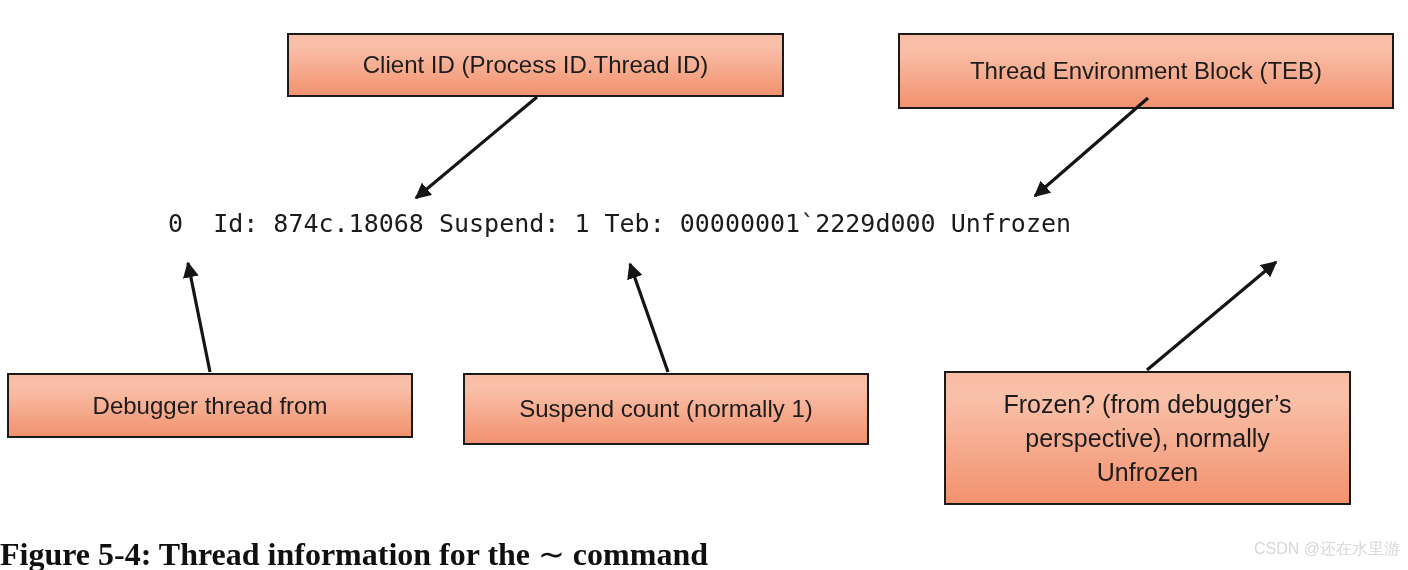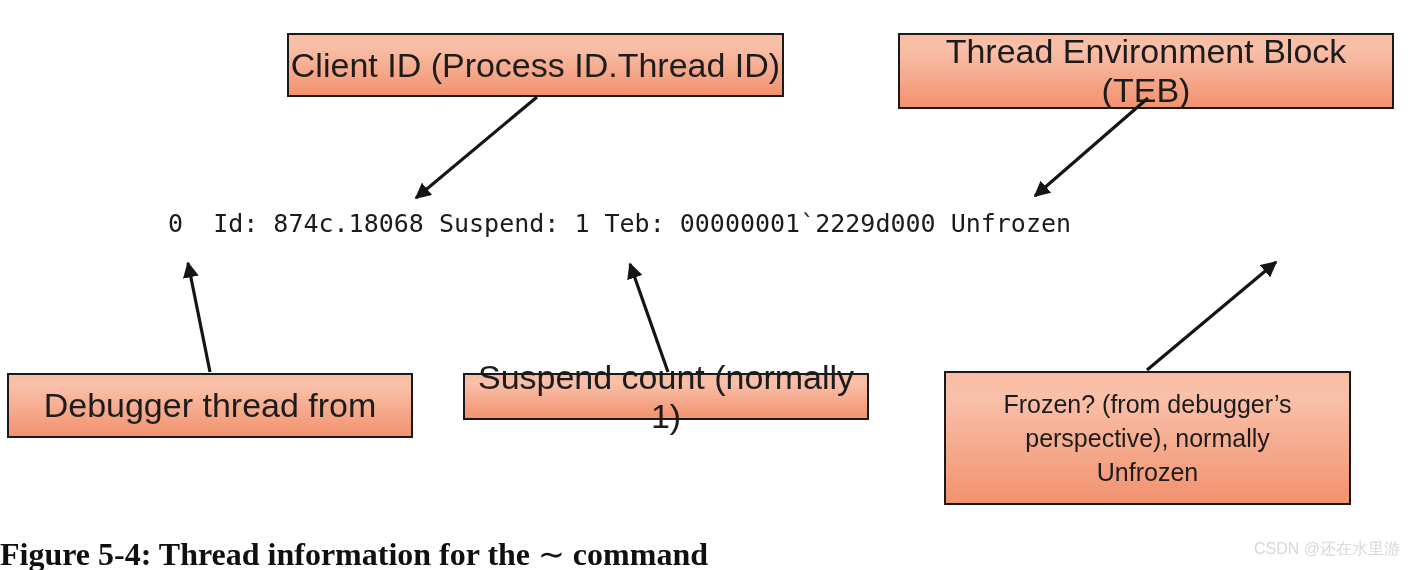--- a/index.html
+++ b/index.html
@@ -14,26 +14,26 @@
   .box {
     position: absolute;
     box-sizing: border-box;
     border: 2.5px solid #1a1a1a;
     background: linear-gradient(180deg, #f8bca3 0%, #f9c0a9 18%, #f2926f 100%);
     display: flex;
     align-items: center;
     justify-content: center;
     text-align: center;
     color: #1c1c1c;
-    font-size: 34px;
+    font-size: 24px;
   }
   .box-client-id   { left: 287px; top: 33px;  width: 497px; height: 64px; }
   .box-teb         { left: 898px; top: 33px;  width: 496px; height: 76px; }
   .box-thread-index{ left: 7px;   top: 373px; width: 406px; height: 65px; }
-  .box-suspend     { left: 463px; top: 373px; width: 406px; height: 47px; }
+  .box-suspend     { left: 463px; top: 373px; width: 406px; height: 72px; }
   .box-frozen      { left: 944px; top: 371px; width: 407px; height: 134px;
                      font-size: 25px; line-height: 34px; padding: 0 26px; }
   .code-line {
     position: absolute;
     left: 168px;
     top: 209px;
     font-family: "DejaVu Sans Mono", monospace;
     font-size: 25px;
     color: #1b1b1b;
     white-space: pre;

